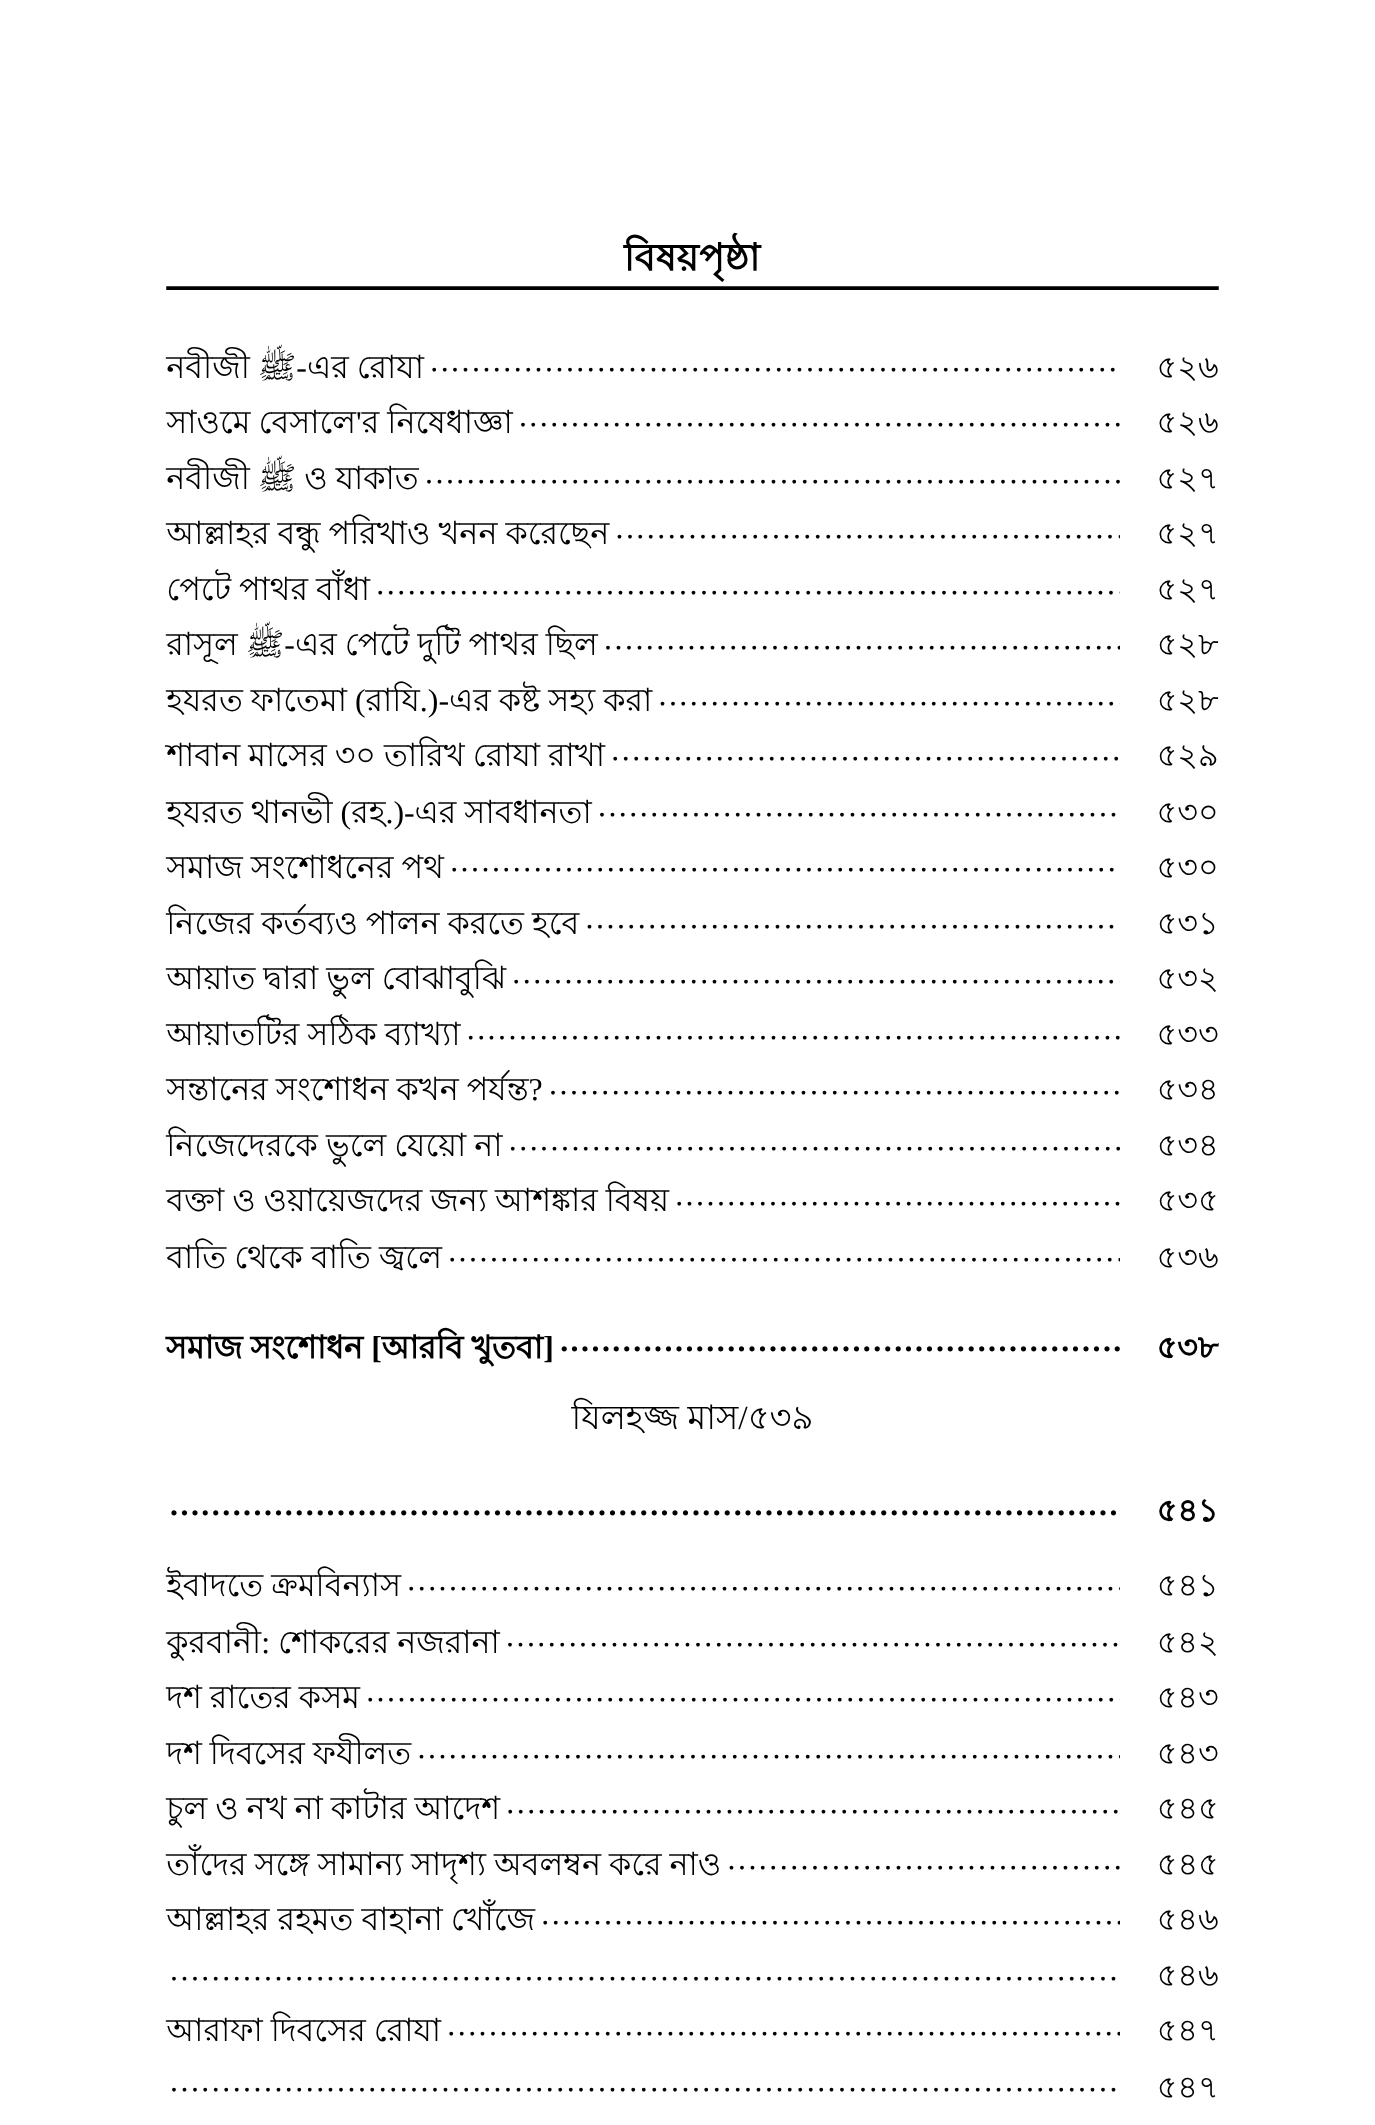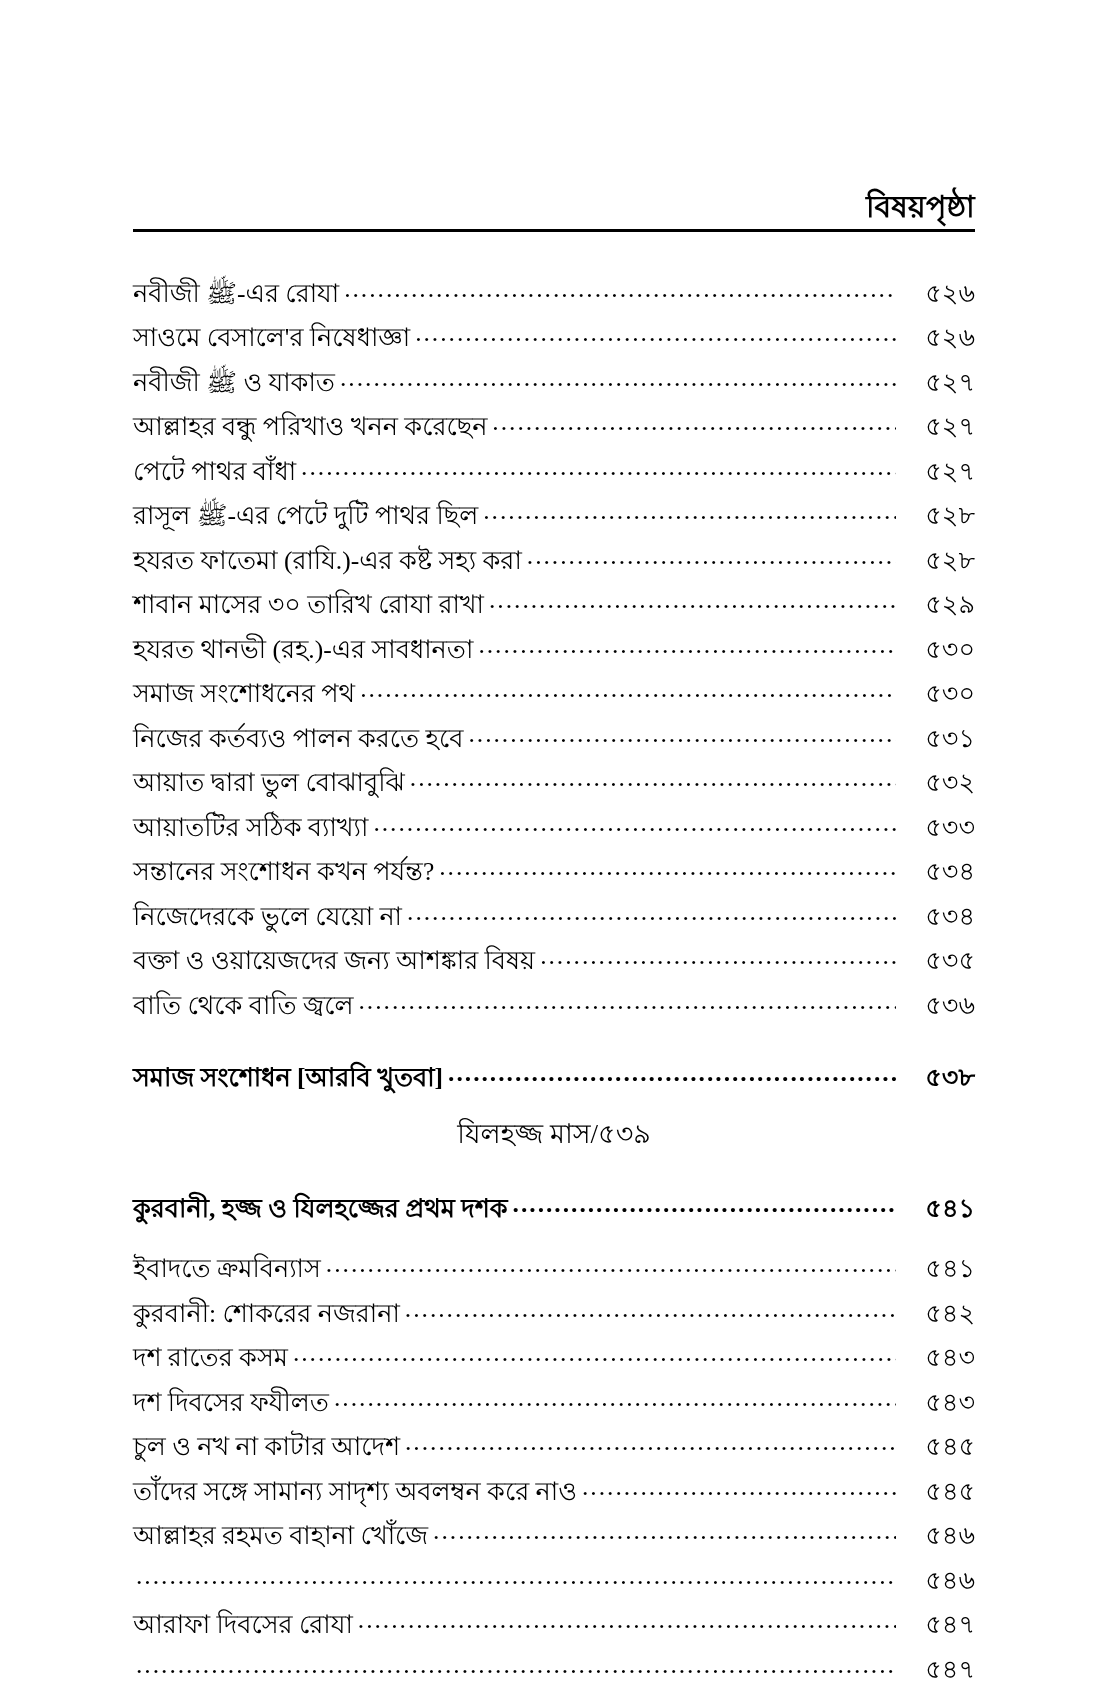--- a/index.html
+++ b/index.html
@@ -20,21 +20,21 @@
     width: 1100px;
     height: 1700px;
     background: #ffffff;
     box-sizing: border-box;
     padding: 190px 125px 0 133px;
   }
 
   
   .toc-header {
     display: flex;
-    justify-content: flex-end;
+    justify-content: center;
     align-items: flex-end;
     font-size: 30px;
     font-weight: 700;
     line-height: 1.1;
     padding-bottom: 6px;
   }
   .toc-header .h-left { letter-spacing: 0.2px; }
   .toc-header .h-right { letter-spacing: 0.2px; }
 
   .header-rule {
@@ -202,21 +202,20 @@
         <span class="title">সমাজ সংশোধন [আরবি খুতবা]</span>
         <span class="leader"></span>
         <span class="pageno">৫৩৮</span>
       </div>
     </div>
 
   <div class="section-divider">যিলহজ্জ মাস/৫৩৯</div>
 
   <div class="entry-list" id="list-secondary">
       <div class="entry bold spaced-top spaced-bottom">
-        <span class="title">কুরবানী, হজ্জ ও যিলহজ্জের প্রথম দশক</span>
         <span class="leader"></span>
         <span class="pageno">৫৪১</span>
       </div>
       <div class="entry">
         <span class="title">ইবাদতে ক্রমবিন্যাস</span>
         <span class="leader"></span>
         <span class="pageno">৫৪১</span>
       </div>
       <div class="entry">
         <span class="title">কুরবানী: শোকরের নজরানা</span>

